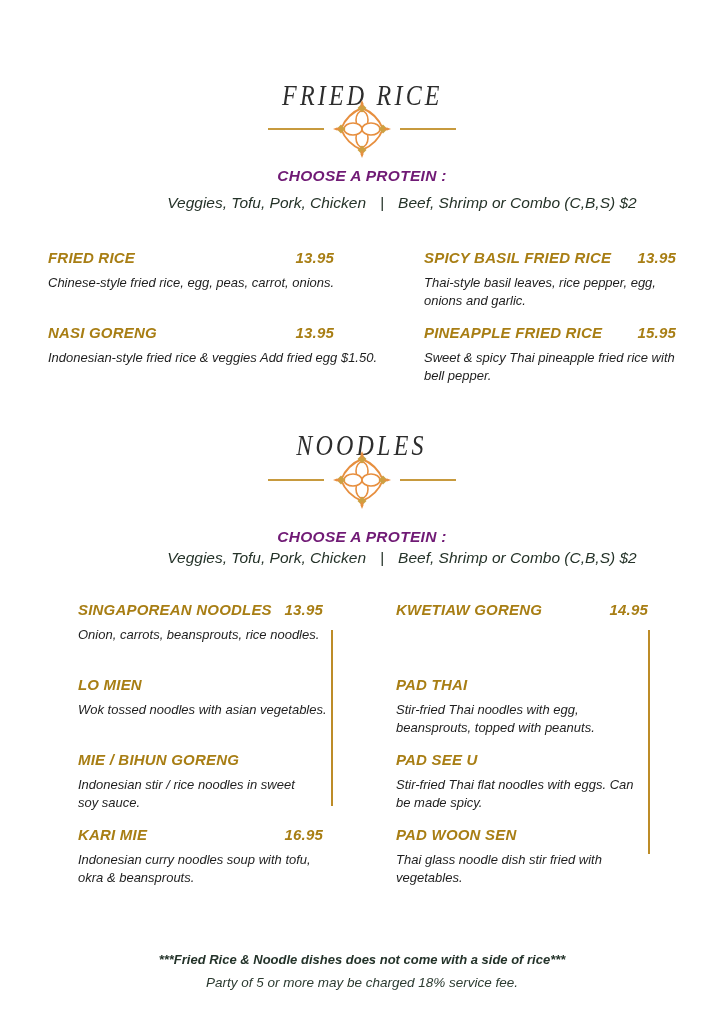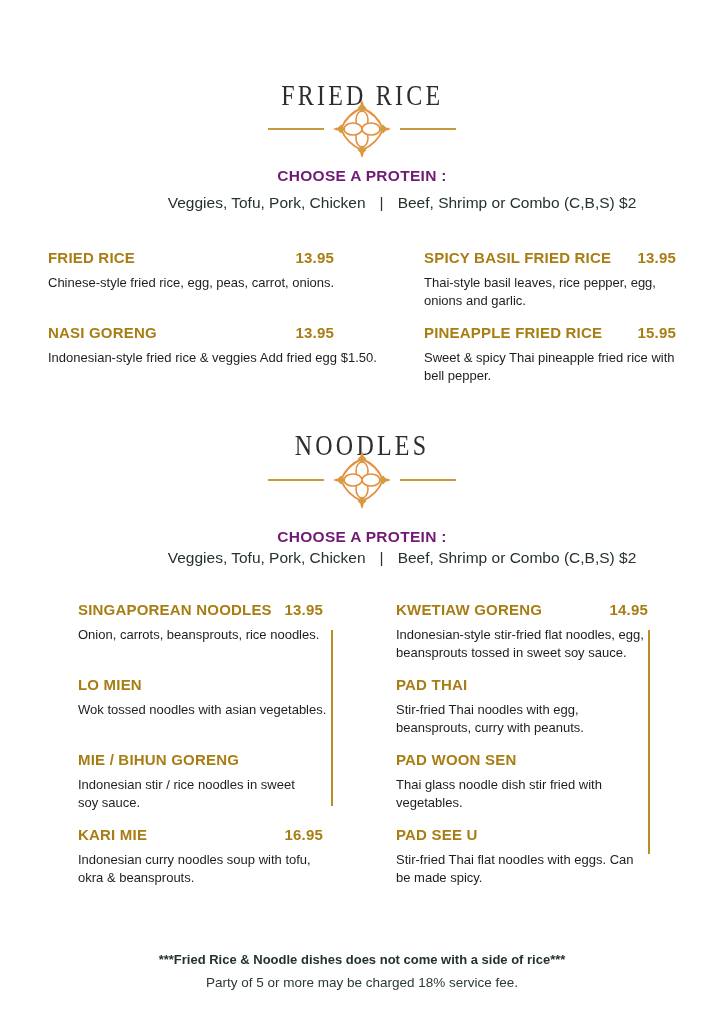--- a/index.html
+++ b/index.html
@@ -3,20 +3,21 @@
 <meta charset="utf-8">
 <style>
   html, body { margin: 0; padding: 0; background: #ffffff; }
   #page {
     position: relative;
     width: 724px;
     height: 1024px;
     background: #ffffff;
     font-family: "Liberation Sans", sans-serif;
     overflow: hidden;
+    font-style: italic;
   }
 
   
   .section-title {
     position: absolute;
     left: 0; width: 100%;
     text-align: center;
     font-family: "Liberation Serif", serif;
     font-weight: 400;
     font-size: 30px;
@@ -243,47 +244,45 @@
 okra &amp; beansprouts.</p>
     </div>
   </div>
 
   <div class="col" id="s2-col-right">
     <div class="item">
       <div class="item-head">
         <span class="item-name">KWETIAW GORENG</span>
         <span class="item-price">14.95</span>
       </div>
-      <p class="item-desc">Indonesian-style stir-fried flat noodles, egg,
-beansprouts tossed in sweet soy sauce.</p>
     </div>
     <div class="item">
       <div class="item-head">
         <span class="item-name">PAD THAI</span>
         <span class="item-price"></span>
       </div>
       <p class="item-desc">Stir-fried Thai noodles with egg,
-beansprouts, curry with peanuts.</p>
+beansprouts, topped with peanuts.</p>
+    </div>
+    <div class="item">
+      <div class="item-head">
+        <span class="item-name">PAD SEE U</span>
+        <span class="item-price"></span>
+      </div>
+      <p class="item-desc">Stir-fried Thai flat noodles with eggs. Can
+be made spicy.</p>
     </div>
     <div class="item">
       <div class="item-head">
         <span class="item-name">PAD WOON SEN</span>
         <span class="item-price"></span>
       </div>
       <p class="item-desc">Thai glass noodle dish stir fried with
 vegetables.</p>
     </div>
-    <div class="item">
-      <div class="item-head">
-        <span class="item-name">PAD SEE U</span>
-        <span class="item-price"></span>
-      </div>
-      <p class="item-desc">Stir-fried Thai flat noodles with eggs. Can
-be made spicy.</p>
-    </div>
   </div>
 
   <div class="divider-v" id="divider-left"></div>
   <div class="divider-v" id="divider-right"></div>
 
   <div class="footer-line" id="footer-line-1">***Fried Rice &amp; Noodle dishes does not come with a side of rice***</div>
   <div class="footer-line" id="footer-line-2">Party of 5 or more may be charged 18% service fee.</div>
 
 </div>
 

